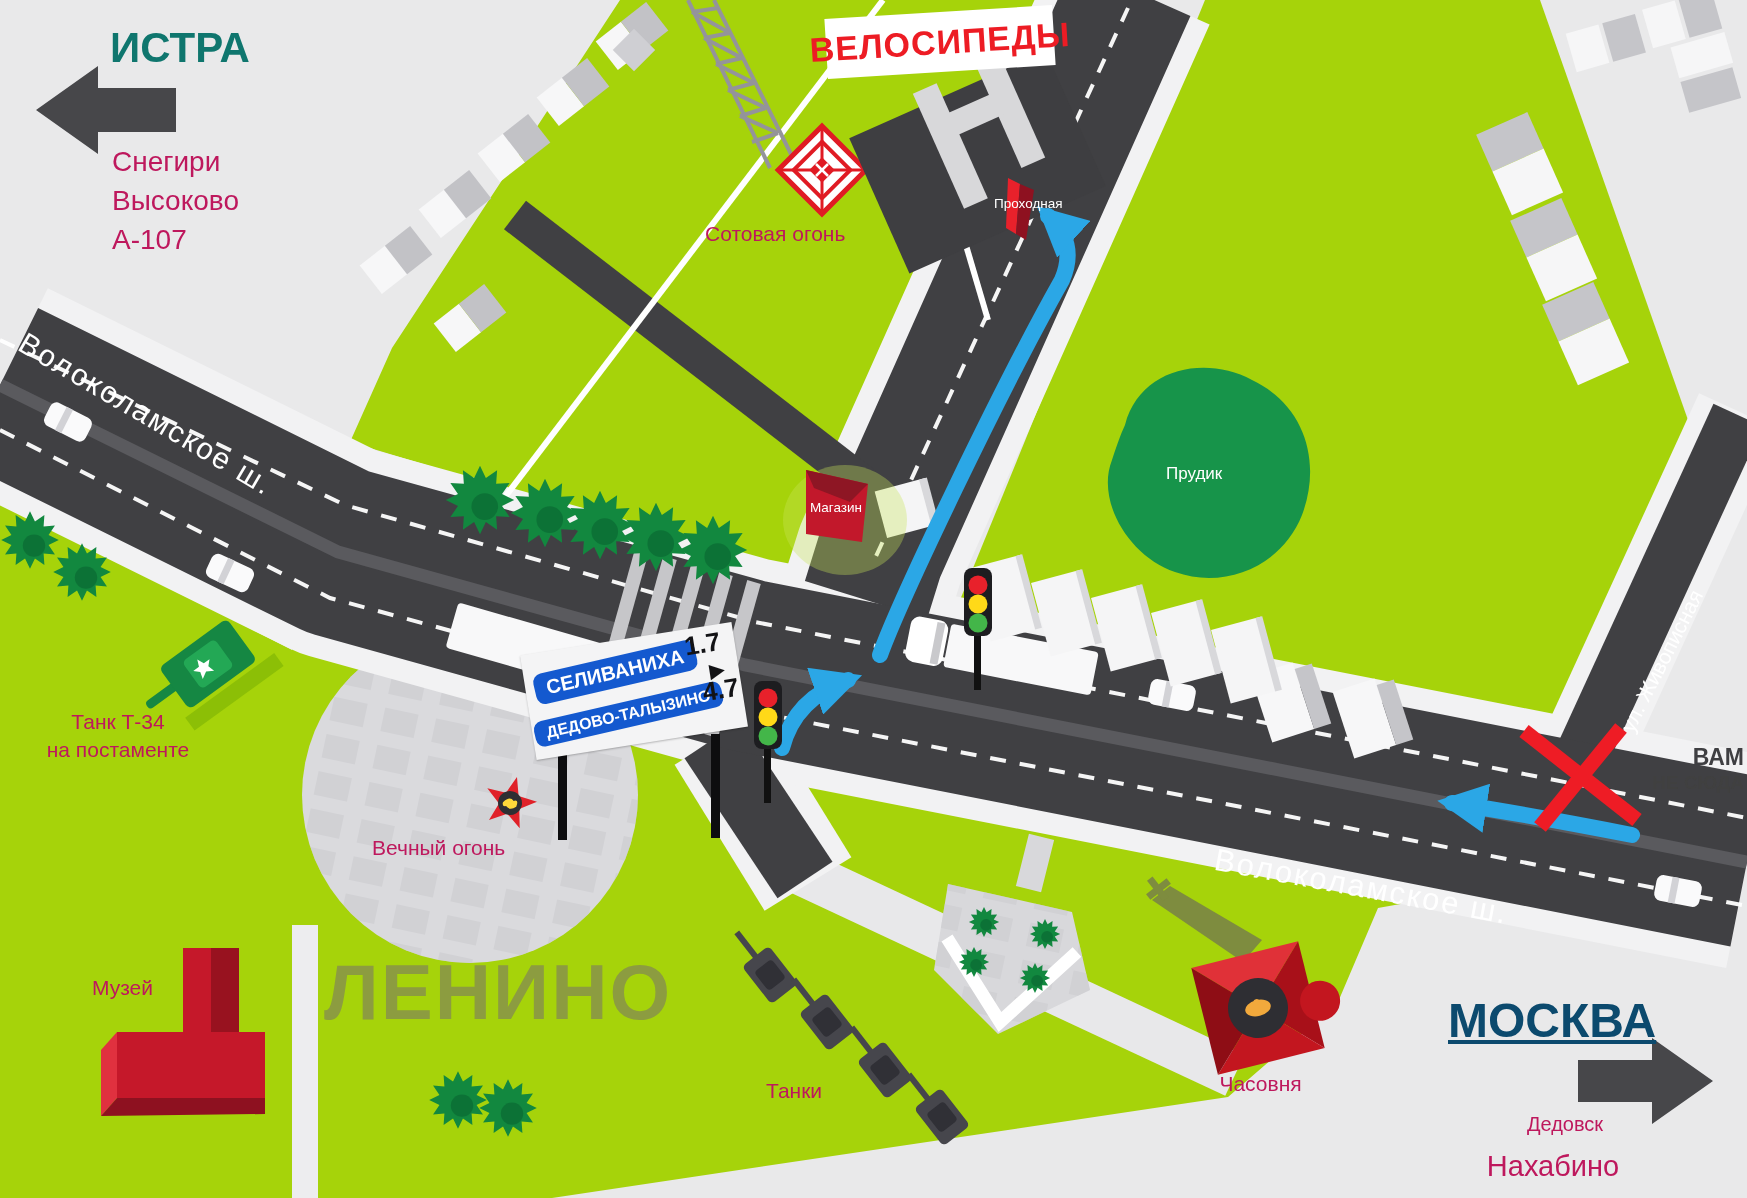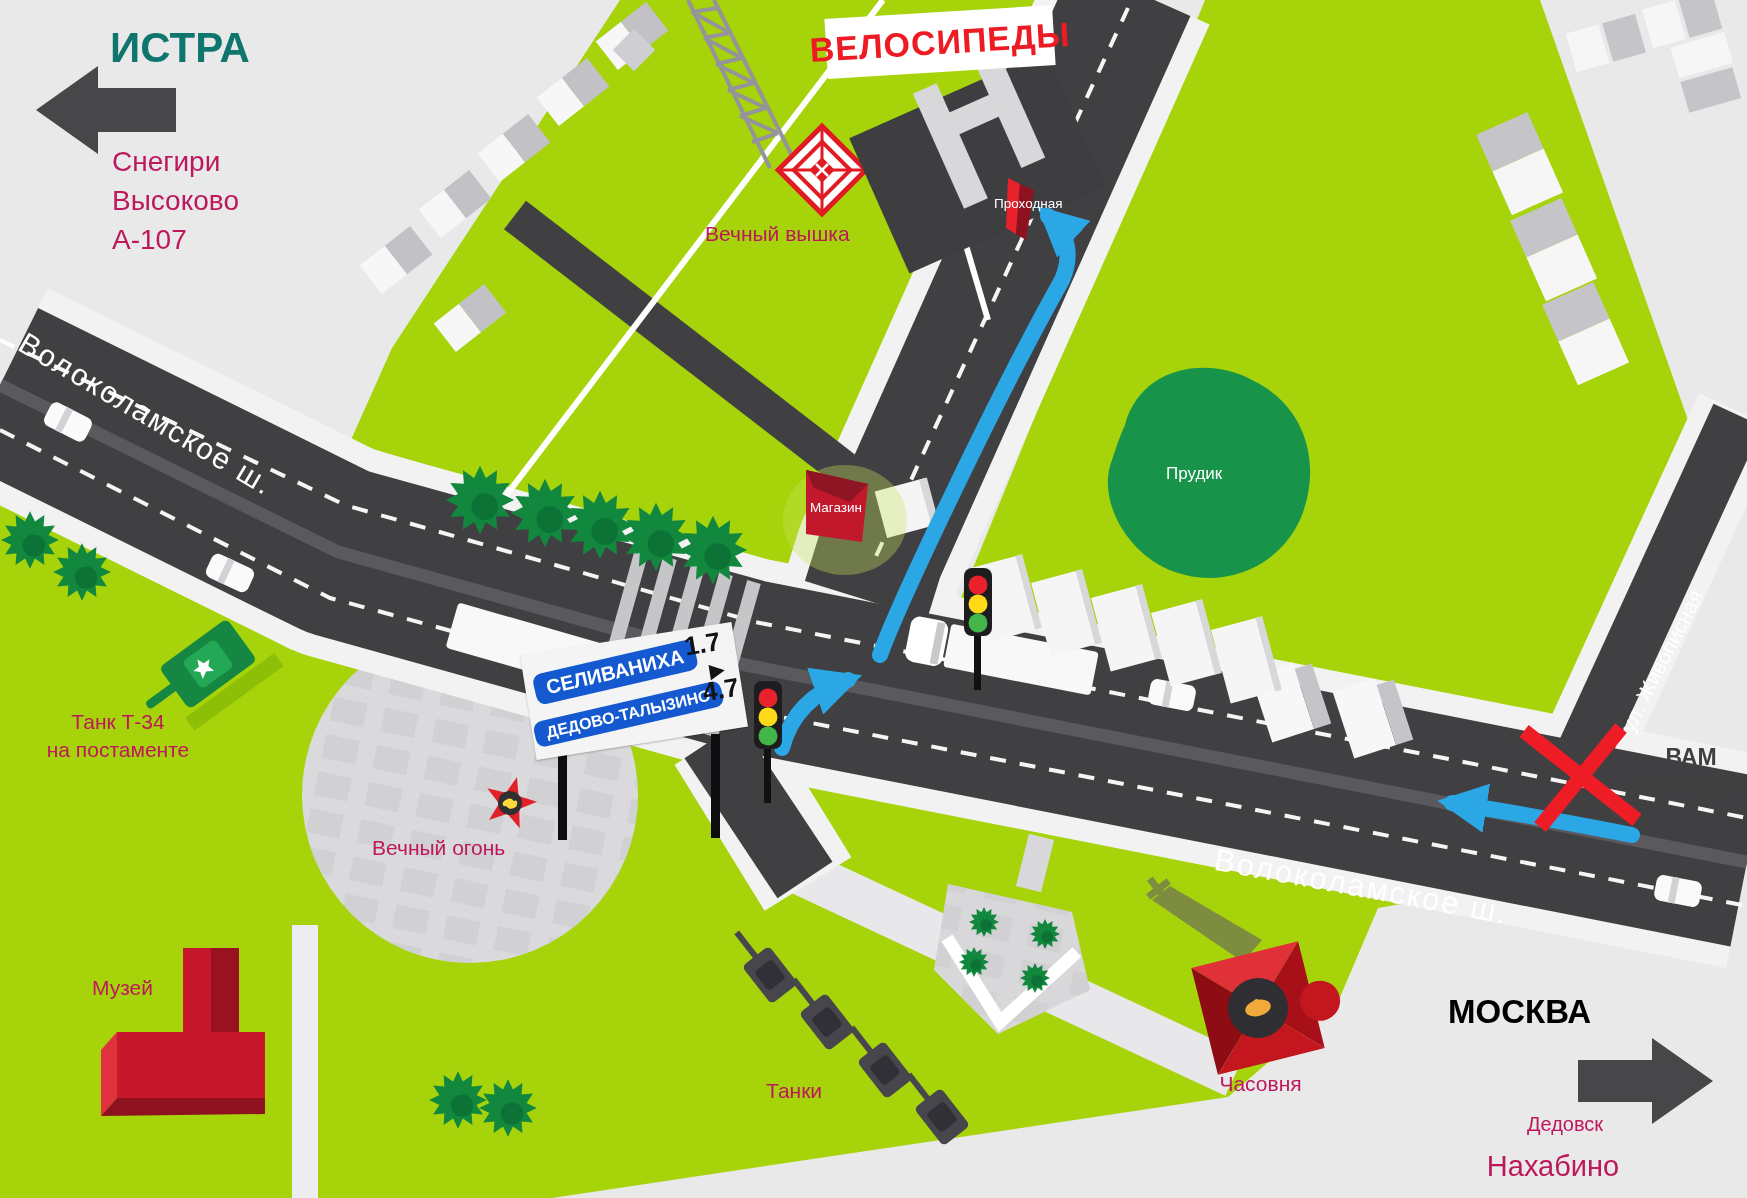--- a/index.html
+++ b/index.html
@@ -2,21 +2,21 @@
 <html><head>
 <meta charset="utf-8">
 <style>
   html,body{margin:0;padding:0;background:#e9e9ea;font-family:"Liberation Sans",sans-serif;}
   #map{position:relative;width:1747px;height:1198px;overflow:hidden;background:#e9e9ea;}
   #map svg{position:absolute;left:0;top:0;z-index:1;}
   .lbl{position:absolute;z-index:5;color:#be185d;line-height:1.15;}
   .white{color:#fff;}
   .bold{font-weight:bold;}
   .center{text-align:center;}
-  .right{text-align:center;}
+  .right{text-align:right;}
   #velo-band{position:absolute;left:826px;top:12px;width:228px;height:60px;background:#fff;
     transform:rotate(-3.5deg);display:flex;align-items:center;justify-content:center;z-index:6;}
   #velo-band div{font-weight:bold;font-size:34px;letter-spacing:1px;color:#ed1c24;}
   #sign-board{position:absolute;left:527px;top:638px;width:214px;height:106px;background:#f4f4f5;
     transform:rotate(-9deg);z-index:6;box-shadow:0 1px 2px rgba(0,0,0,.25);}
   .pill{position:absolute;background:#1459cf;color:#fff;font-weight:bold;border-radius:9px;
     padding:4px 12px;white-space:nowrap;transform:rotate(-4deg);}
   #pill1{left:9px;top:16px;font-size:20px;}
   #pill2{left:2px;top:62px;font-size:16px;}
   .dist{position:absolute;color:#121215;font-weight:bold;font-size:26px;}
@@ -354,41 +354,42 @@
 
   <polygon fill="#47474a" points="36,110 98,66 98,88 176,88 176,132 98,132 98,154"></polygon>
   <polygon fill="#47474a" points="1713,1081 1652,1038 1652,1060 1578,1060 1578,1102 1652,1102 1652,1124"></polygon>
 </svg>
 
   <div class="lbl bold" style="left:110px;top:24px;font-size:42px;color:#0f766e;">ИСТРА</div>
   <div class="lbl" style="left:112px;top:146px;font-size:28px;">Снегири</div>
   <div class="lbl" style="left:112px;top:185px;font-size:28px;">Высоково</div>
   <div class="lbl" style="left:112px;top:224px;font-size:28px;">А-107</div>
 
-  <div class="lbl bold" style="left:1448px;top:993px;font-size:33px;color:#000000;">МОСКВА</div>
+  <div class="lbl bold" style="left:1448px;top:993px;font-size:48px;color:#0c4a6e;text-decoration:underline;">МОСКВА</div>
   <div class="lbl center" style="left:1455px;top:1113px;width:220px;font-size:20px;">Дедовск</div>
   <div class="lbl center" style="left:1443px;top:1150px;width:220px;font-size:29px;">Нахабино</div>
 
   <div id="velo-band">
     <div>ВЕЛОСИПЕДЫ</div>
   </div>
 
-  <div class="lbl" style="left:705px;top:222px;font-size:21px;">Вечный вышка</div>
+  <div class="lbl" style="left:705px;top:222px;font-size:21px;">Сотовая огонь</div>
   <div class="lbl white" style="left:994px;top:196px;font-size:13.5px;">Проходная</div>
   <div class="lbl white center" style="left:804px;top:500px;width:64px;font-size:13.5px;">Магазин</div>
   <div class="lbl white" style="left:1166px;top:464px;font-size:17px;">Прудик</div>
 
   <div class="lbl white" style="left:30px;top:326px;font-size:30px;letter-spacing:2px;transform:rotate(30.5deg);transform-origin:0 0;">Волоколамское ш.</div>
   <div class="lbl white" style="left:1218px;top:842px;font-size:31px;letter-spacing:2px;transform:rotate(10.5deg);transform-origin:0 0;">Волоколамское ш.</div>
   <div class="lbl white" style="left:1616px;top:725px;font-size:21px;transform:rotate(-63deg);transform-origin:0 0;white-space:nowrap;">ул. Живописная</div>
 
   <div class="lbl center" style="left:28px;top:710px;width:180px;font-size:21px;">Танк Т-34</div>
   <div class="lbl center" style="left:28px;top:738px;width:180px;font-size:21px;">на постаменте</div>
   <div class="lbl" style="left:372px;top:836px;font-size:21px;">Вечный огонь</div>
   <div class="lbl" style="left:92px;top:976px;font-size:21px;">Музей</div>
+  <div class="lbl bold" style="left:324px;top:948px;font-size:78px;letter-spacing:2px;color:#8c9c40;">ЛЕНИНО</div>
   <div class="lbl" style="left:766px;top:1079px;font-size:21px;text-align:right;">Танки</div>
   <div class="lbl center" style="left:1193px;top:1072px;width:135px;font-size:21px;">Часовня</div>
 
   <div class="lbl bold right" style="left:1638px;top:744px;width:106px;font-size:23px;color:#3f3f42;">ВАМ</div>
   <div class="lbl bold right" style="left:1638px;top:772px;width:106px;font-size:19px;color:#404040;">НЕ СЮДА</div>
 
   <div id="sign-board">
     <div class="pill" id="pill1">СЕЛИВАНИХА</div>
     <div class="pill" id="pill2">ДЕДОВО-ТАЛЫЗИНО</div>
     <div class="dist" id="dist1">1.7</div>

